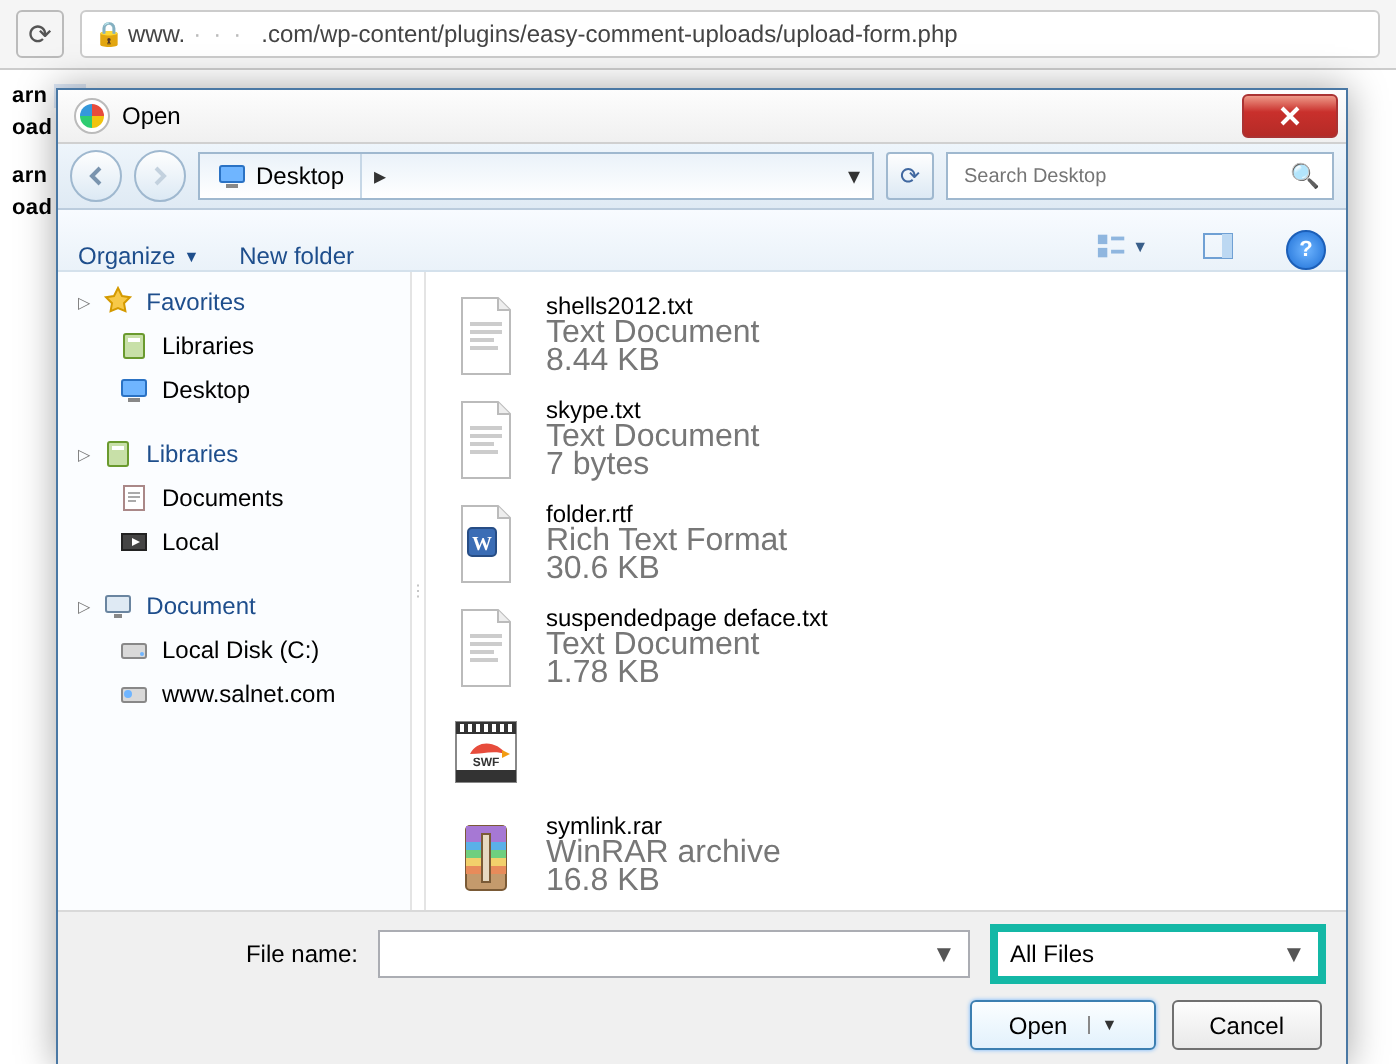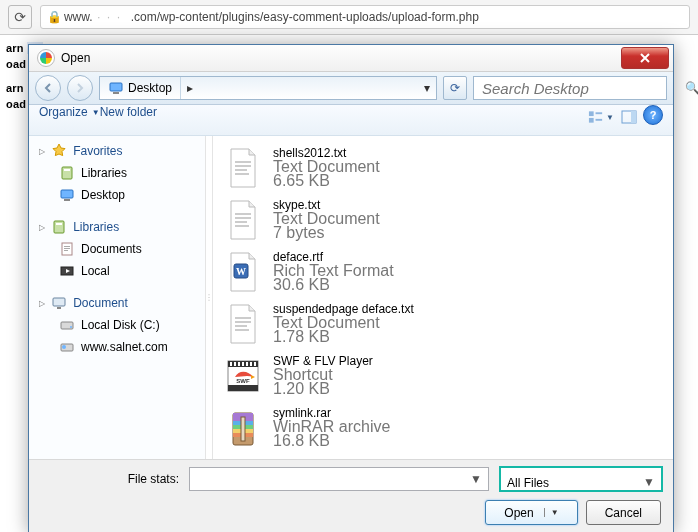--- a/index.html
+++ b/index.html
@@ -27,25 +27,25 @@
 
 
 .navrow{height:32px;background:linear-gradient(#eef5fb,#dfeaf4);border-bottom:1px solid #bcd;display:flex;align-items:center;padding:0 6px;gap:6px}
 .rbtn{width:24px;height:24px;border:1px solid #9fb8cf;border-radius:50%;background:linear-gradient(#fefefe,#dce9f4);display:flex;align-items:center;justify-content:center;color:#6a85a0}
 .loc{flex:1;height:22px;border:1px solid #9fb8cf;background:linear-gradient(#eaf2f9,#fff);display:flex;align-items:center}
 .loc .crumb{display:flex;align-items:center;height:100%;padding:0 8px;border-right:1px solid #c6d7e6}
 .loc .crumb svg{margin-right:4px}
 .loc .arr{padding:0 6px;color:#333}
 .ref{width:22px;height:22px;border:1px solid #9fb8cf;background:linear-gradient(#fefefe,#dce9f4);display:flex;align-items:center;justify-content:center;border-radius:2px;color:#4068a0}
 .search{width:180px;height:22px;border:1px solid #9fb8cf;background:#fff;display:flex;align-items:center;padding:0 6px}
-.search input{border:0;outline:0;flex:1;font-size:15px;font-style:italic;color:#888;background:transparent}
+.search input{border:0;outline:0;flex:1;font-size:10px;color:#888;background:transparent}
 .search .mag{color:#4068a0}
 
 
-.toolbar{height:30px;background:linear-gradient(#f8fbff,#eaf2f9);border-bottom:1px solid #d4e1ec;display:flex;align-items:flex-start;padding:0 10px;}
+.toolbar{height:30px;background:linear-gradient(#f8fbff,#eaf2f9);border-bottom:1px solid #d4e1ec;display:flex;align-items:flex-end;padding:0 10px;gap:20px}
 .link{color:#1e4e8c;display:flex;align-items:center;gap:4px}
 .link .tri{font-size:8px;color:#1e4e8c}
 .toolbar .spacer{flex:1}
 .tbtn{width:26px;height:22px;border:1px solid transparent;display:flex;align-items:center;justify-content:center;color:#3a5f8a;border-radius:2px}
 .help{width:18px;height:18px;border-radius:50%;background:radial-gradient(#6fb5ff,#1d6fd6);color:#fff;display:flex;align-items:center;justify-content:center;font-weight:bold;font-size:11px;border:1px solid #1c5fb8}
 
 
 .body{flex:1;display:flex;min-height:0}
 .side{width:176px;border-right:1px solid #e4e4e4;overflow-y:auto;background:#fbfdff;padding:4px 0}
 .resizer{width:6px;border-right:1px solid #e4e4e4;background:#fff;cursor:ew-resize;display:flex;align-items:center;justify-content:center;color:#bbb;font-size:8px}
@@ -67,21 +67,21 @@
 .finfo .nm{color:#000}
 .finfo .sub{color:#777;font-size:16px;line-height:14px}
 
 
 .footer{border-top:1px solid #d9d9d9;background:#f0f0f0;padding:6px 10px 8px;display:flex;flex-direction:column;gap:8px}
 .frow{display:flex;align-items:center;gap:10px}
 .flabel{width:140px;text-align:right}
 .combo{flex:1;height:22px;border:1px solid #abadb3;background:#fff;display:flex;align-items:center;padding:0 4px 0 6px;position:relative}
 .combo .dd{width:16px;height:16px;display:flex;align-items:center;justify-content:center;color:#555}
 .combo input{border:0;outline:0;flex:1;font-size:12px;background:transparent}
-.filterbox{width:150px;height:22px;border:2px solid #14b8a6;background:#fff;display:flex;align-items:flex-end;padding:0 4px 0 6px}
+.filterbox{width:150px;height:22px;border:4px solid #14b8a6;background:#fff;display:flex;align-items:center;padding:0 4px 0 6px}
 .filterbox .dd{width:16px;height:16px;display:flex;align-items:center;justify-content:center;color:#555}
 .actions{display:flex;justify-content:flex-end;gap:8px;padding-right:2px}
 .btn{height:23px;border:1px solid #707070;background:linear-gradient(#fdfdfd,#e9e9e9);border-radius:3px;padding:0 18px;display:flex;align-items:center;font-size:12px}
 .btn.primary{border:1px solid #3c7fb1;background:linear-gradient(#fbfeff,#e2f1fc);box-shadow:0 0 2px #6fb5ff}
 .btn .split{border-left:1px solid #888;margin-left:10px;padding-left:6px;color:#333;font-size:8px}
 
 
 .side::-webkit-scrollbar{width:16px}
 </style>
 </head>
@@ -274,21 +274,21 @@
                 <path d="M24 2v6h6" fill="#eee" stroke="#bbb"></path>
                 <rect x="10" y="14" width="16" height="2" fill="#ccc"></rect>
                 <rect x="10" y="18" width="16" height="2" fill="#ccc"></rect>
                 <rect x="10" y="22" width="12" height="2" fill="#ccc"></rect>
                 <rect x="10" y="26" width="14" height="2" fill="#ccc"></rect>
               </svg>
             </div>
             <div class="finfo">
               <div class="nm">shells2012.txt</div>
               <div class="sub">Text Document</div>
-              <div class="sub">6.65 KB</div>
+              <div class="sub">8.44 KB</div>
             </div>
           </div>
           <div class="fitem">
             <div class="fic">
               <svg width="36" height="42" viewBox="0 0 36 42">
                 <path d="M6 2h18l6 6v32H6z" fill="#fff" stroke="#bbb"></path>
                 <path d="M24 2v6h6" fill="#eee" stroke="#bbb"></path>
                 <rect x="10" y="14" width="16" height="2" fill="#ccc"></rect>
                 <rect x="10" y="18" width="16" height="2" fill="#ccc"></rect>
                 <rect x="10" y="22" width="12" height="2" fill="#ccc"></rect>
@@ -304,21 +304,21 @@
           <div class="fitem">
             <div class="fic">
               <svg width="36" height="42" viewBox="0 0 36 42">
                 <path d="M6 2h18l6 6v32H6z" fill="#fff" stroke="#bbb"></path>
                 <path d="M24 2v6h6" fill="#eee" stroke="#bbb"></path>
                 <rect x="9" y="13" width="14" height="14" rx="2" fill="#3b6db5" stroke="#274d85"></rect>
                 <text x="16" y="24" font-size="10" font-weight="bold" fill="#fff" text-anchor="middle" font-family="Georgia">W</text>
               </svg>
             </div>
             <div class="finfo">
-              <div class="nm">deface.rtf</div>
+              <div class="nm">folder.rtf</div>
               <div class="sub">Rich Text Format</div>
               <div class="sub">30.6 KB</div>
             </div>
           </div>
           <div class="fitem">
             <div class="fic">
               <svg width="36" height="42" viewBox="0 0 36 42">
                 <path d="M6 2h18l6 6v32H6z" fill="#fff" stroke="#bbb"></path>
                 <path d="M24 2v6h6" fill="#eee" stroke="#bbb"></path>
                 <rect x="10" y="14" width="16" height="2" fill="#ccc"></rect>
@@ -346,25 +346,20 @@
                   <rect x="17" y="7" width="2" height="4"></rect>
                   <rect x="21" y="7" width="2" height="4"></rect>
                   <rect x="25" y="7" width="2" height="4"></rect>
                   <rect x="29" y="7" width="2" height="4"></rect>
                 </g>
                 <path d="M10 22c4-8 14-6 18 0-6-2-12 0-18 0z" fill="#e74c3c"></path>
                 <path d="M26 20l4 2-4 2z" fill="#f39c12"></path>
                 <text x="18" y="28" font-size="6" fill="#333" text-anchor="middle" font-weight="bold">SWF</text>
               </svg>
             </div>
-            <div class="finfo">
-              <div class="nm">SWF &amp; FLV Player</div>
-              <div class="sub">Shortcut</div>
-              <div class="sub">1.20 KB</div>
-            </div>
           </div>
           <div class="fitem">
             <div class="fic">
               <svg width="36" height="42" viewBox="0 0 36 42">
                 <rect x="8" y="6" width="20" height="32" rx="2" fill="#c49a6c" stroke="#7a5a36"></rect>
                 <rect x="8" y="6" width="20" height="8" fill="#a678d4"></rect>
                 <rect x="8" y="14" width="20" height="4" fill="#5ab0e8"></rect>
                 <rect x="8" y="18" width="20" height="4" fill="#6fcf7f"></rect>
                 <rect x="8" y="22" width="20" height="4" fill="#f2d06b"></rect>
                 <rect x="8" y="26" width="20" height="4" fill="#e88b5a"></rect>
@@ -375,21 +370,21 @@
               <div class="nm">symlink.rar</div>
               <div class="sub">WinRAR archive</div>
               <div class="sub">16.8 KB</div>
             </div>
           </div>
         </div>
   </div>
 
   <div class="footer">
     <div class="frow">
-      <div class="flabel">File stats:</div>
+      <div class="flabel">File name:</div>
       <div class="combo">
         <input value="" style="">
         <span class="dd">▼</span>
       </div>
       <div class="filterbox">
         <span style="flex:1">All Files</span>
         <span class="dd">▼</span>
       </div>
     </div>
     <div class="actions">

